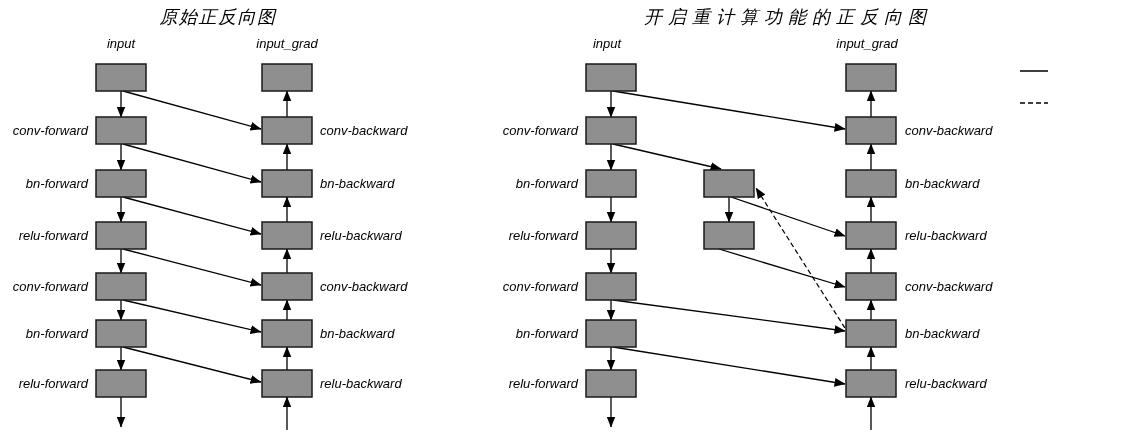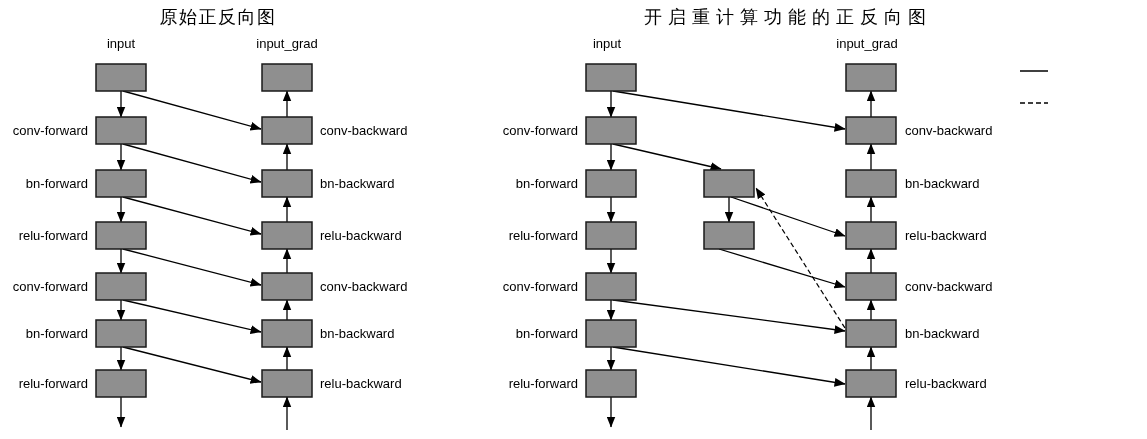--- a/index.html
+++ b/index.html
@@ -1,17 +1,17 @@
 <!DOCTYPE html>
 <html><head>
 <meta charset="utf-8">
 <style>
   html,body{margin:0;padding:0;background:#ffffff;}
   .canvas{position:relative;width:1048px;height:439px;background:#ffffff;overflow:hidden;
-          font-family:"Liberation Sans","DejaVu Sans",sans-serif;}
+          font-family:"Liberation Sans","DejaVu Sans",sans-serif;font-style:italic;}
   svg{position:absolute;left:0;top:0;}
   svg text{font-family:"Liberation Sans","DejaVu Sans",sans-serif;fill:#000000;}
   .diagram-title{font-size:18px;}
   .title-0{letter-spacing:1.5px;}
   .title-1{letter-spacing:6px;}
   .col-header{font-size:13px;}
   .row-label{font-size:13px;}
   .legend-label{font-size:13px;}
   .edge{stroke:#000000;stroke-width:1.3;fill:none;}
   .edge.dashed{stroke-dasharray:5,3;}

